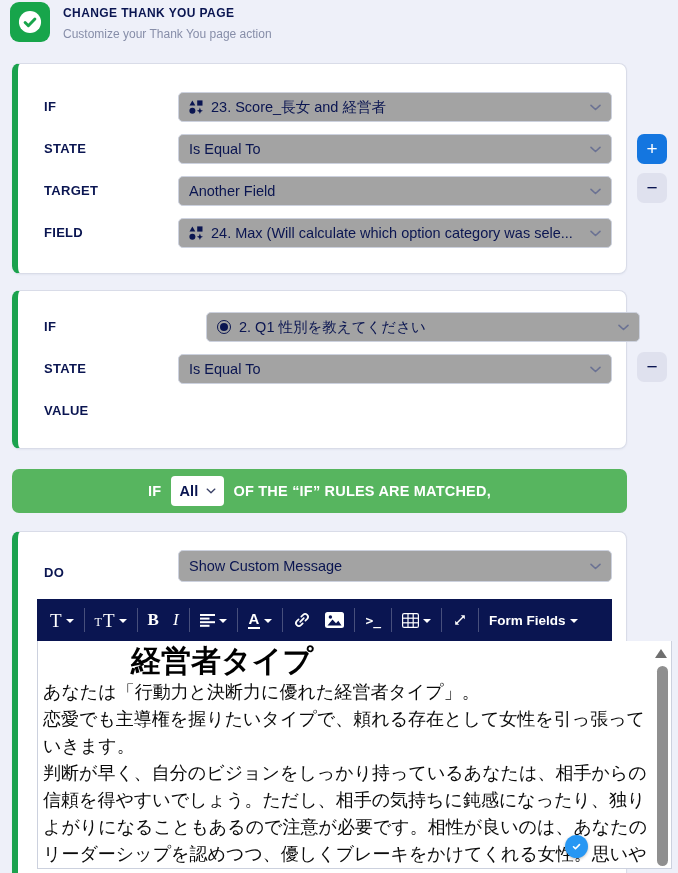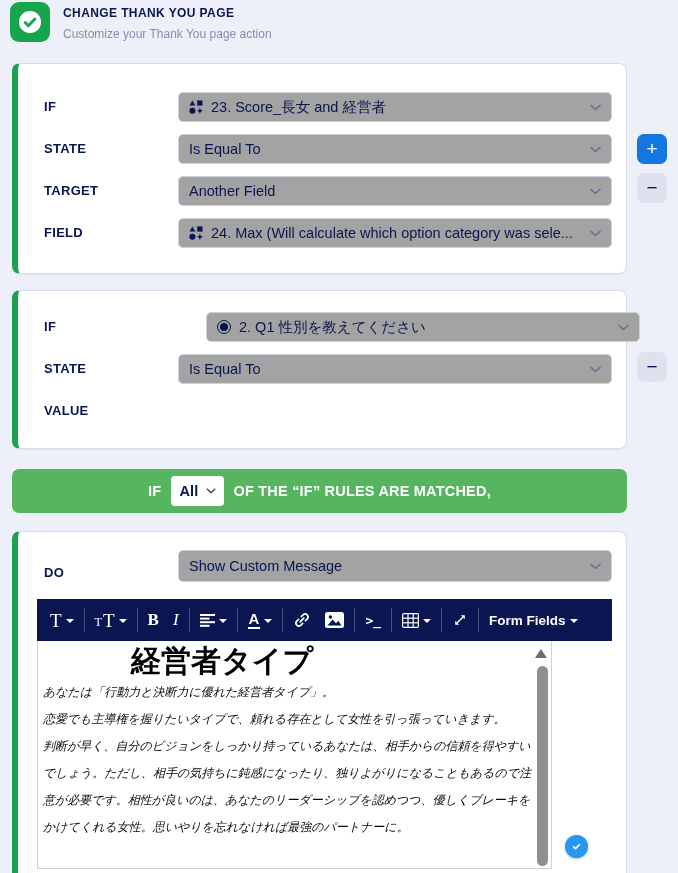--- a/index.html
+++ b/index.html
@@ -60,26 +60,26 @@
   .serifT { font-family:"Liberation Serif",serif; font-size:19px; line-height:1; }
   .serifTsm { font-family:"Liberation Serif",serif; font-size:12px; line-height:1;
     margin-top:4px; }
   .bold-b { font-family:"Liberation Serif",serif; font-size:17px; font-weight:bold; }
   .ital-i { font-family:"Liberation Serif",serif; font-size:17px; font-style:italic; }
   .color-a { font-size:15px; font-weight:bold; border-bottom:2.5px solid #fff;
     padding:0 1px 0px 1px; line-height:1.1; }
   .code-g { font-family:"DejaVu Sans Mono",monospace; font-size:13px; font-weight:bold; }
   .ff-label { font-size:13.5px; font-weight:bold; }
 
-  .editor { position:absolute; left:19px; top:109px; width:515px; height:228px;
+  .editor { position:absolute; left:19px; top:109px; width:635px; height:228px;
     background:#fff; border:1px solid #ccd1de; border-top:none;
     padding:2px 18px 2px 5px; overflow:hidden; color:#0b0b0b; }
   .ed-h1 { font-size:30px; line-height:36px; font-weight:bold; margin-left:88px;
     color:#000; }
-  .ed-p { font-size:12px; line-height:27px;font-style:italic; }
+  .ed-p { font-size:18px; line-height:27px; }
 
   .sb-arrow { position:absolute; right:4px; top:8px; width:0; height:0;
     border-left:6px solid transparent; border-right:6px solid transparent;
     border-bottom:9px solid #6f6f6f; cursor:pointer; }
   .sb-thumb { position:absolute; right:3.5px; top:25px; bottom:2px; width:11px;
     background:#8f8f8f; border-radius:6px; cursor:pointer; }
 
   .chat-btn { left:565px; top:835px; width:23px; height:23px; border-radius:50%;
     background:#2797f3; display:flex; align-items:center; justify-content:center;
     box-shadow:0 1px 3px rgba(0,0,0,.25); cursor:pointer; z-index:5; }

